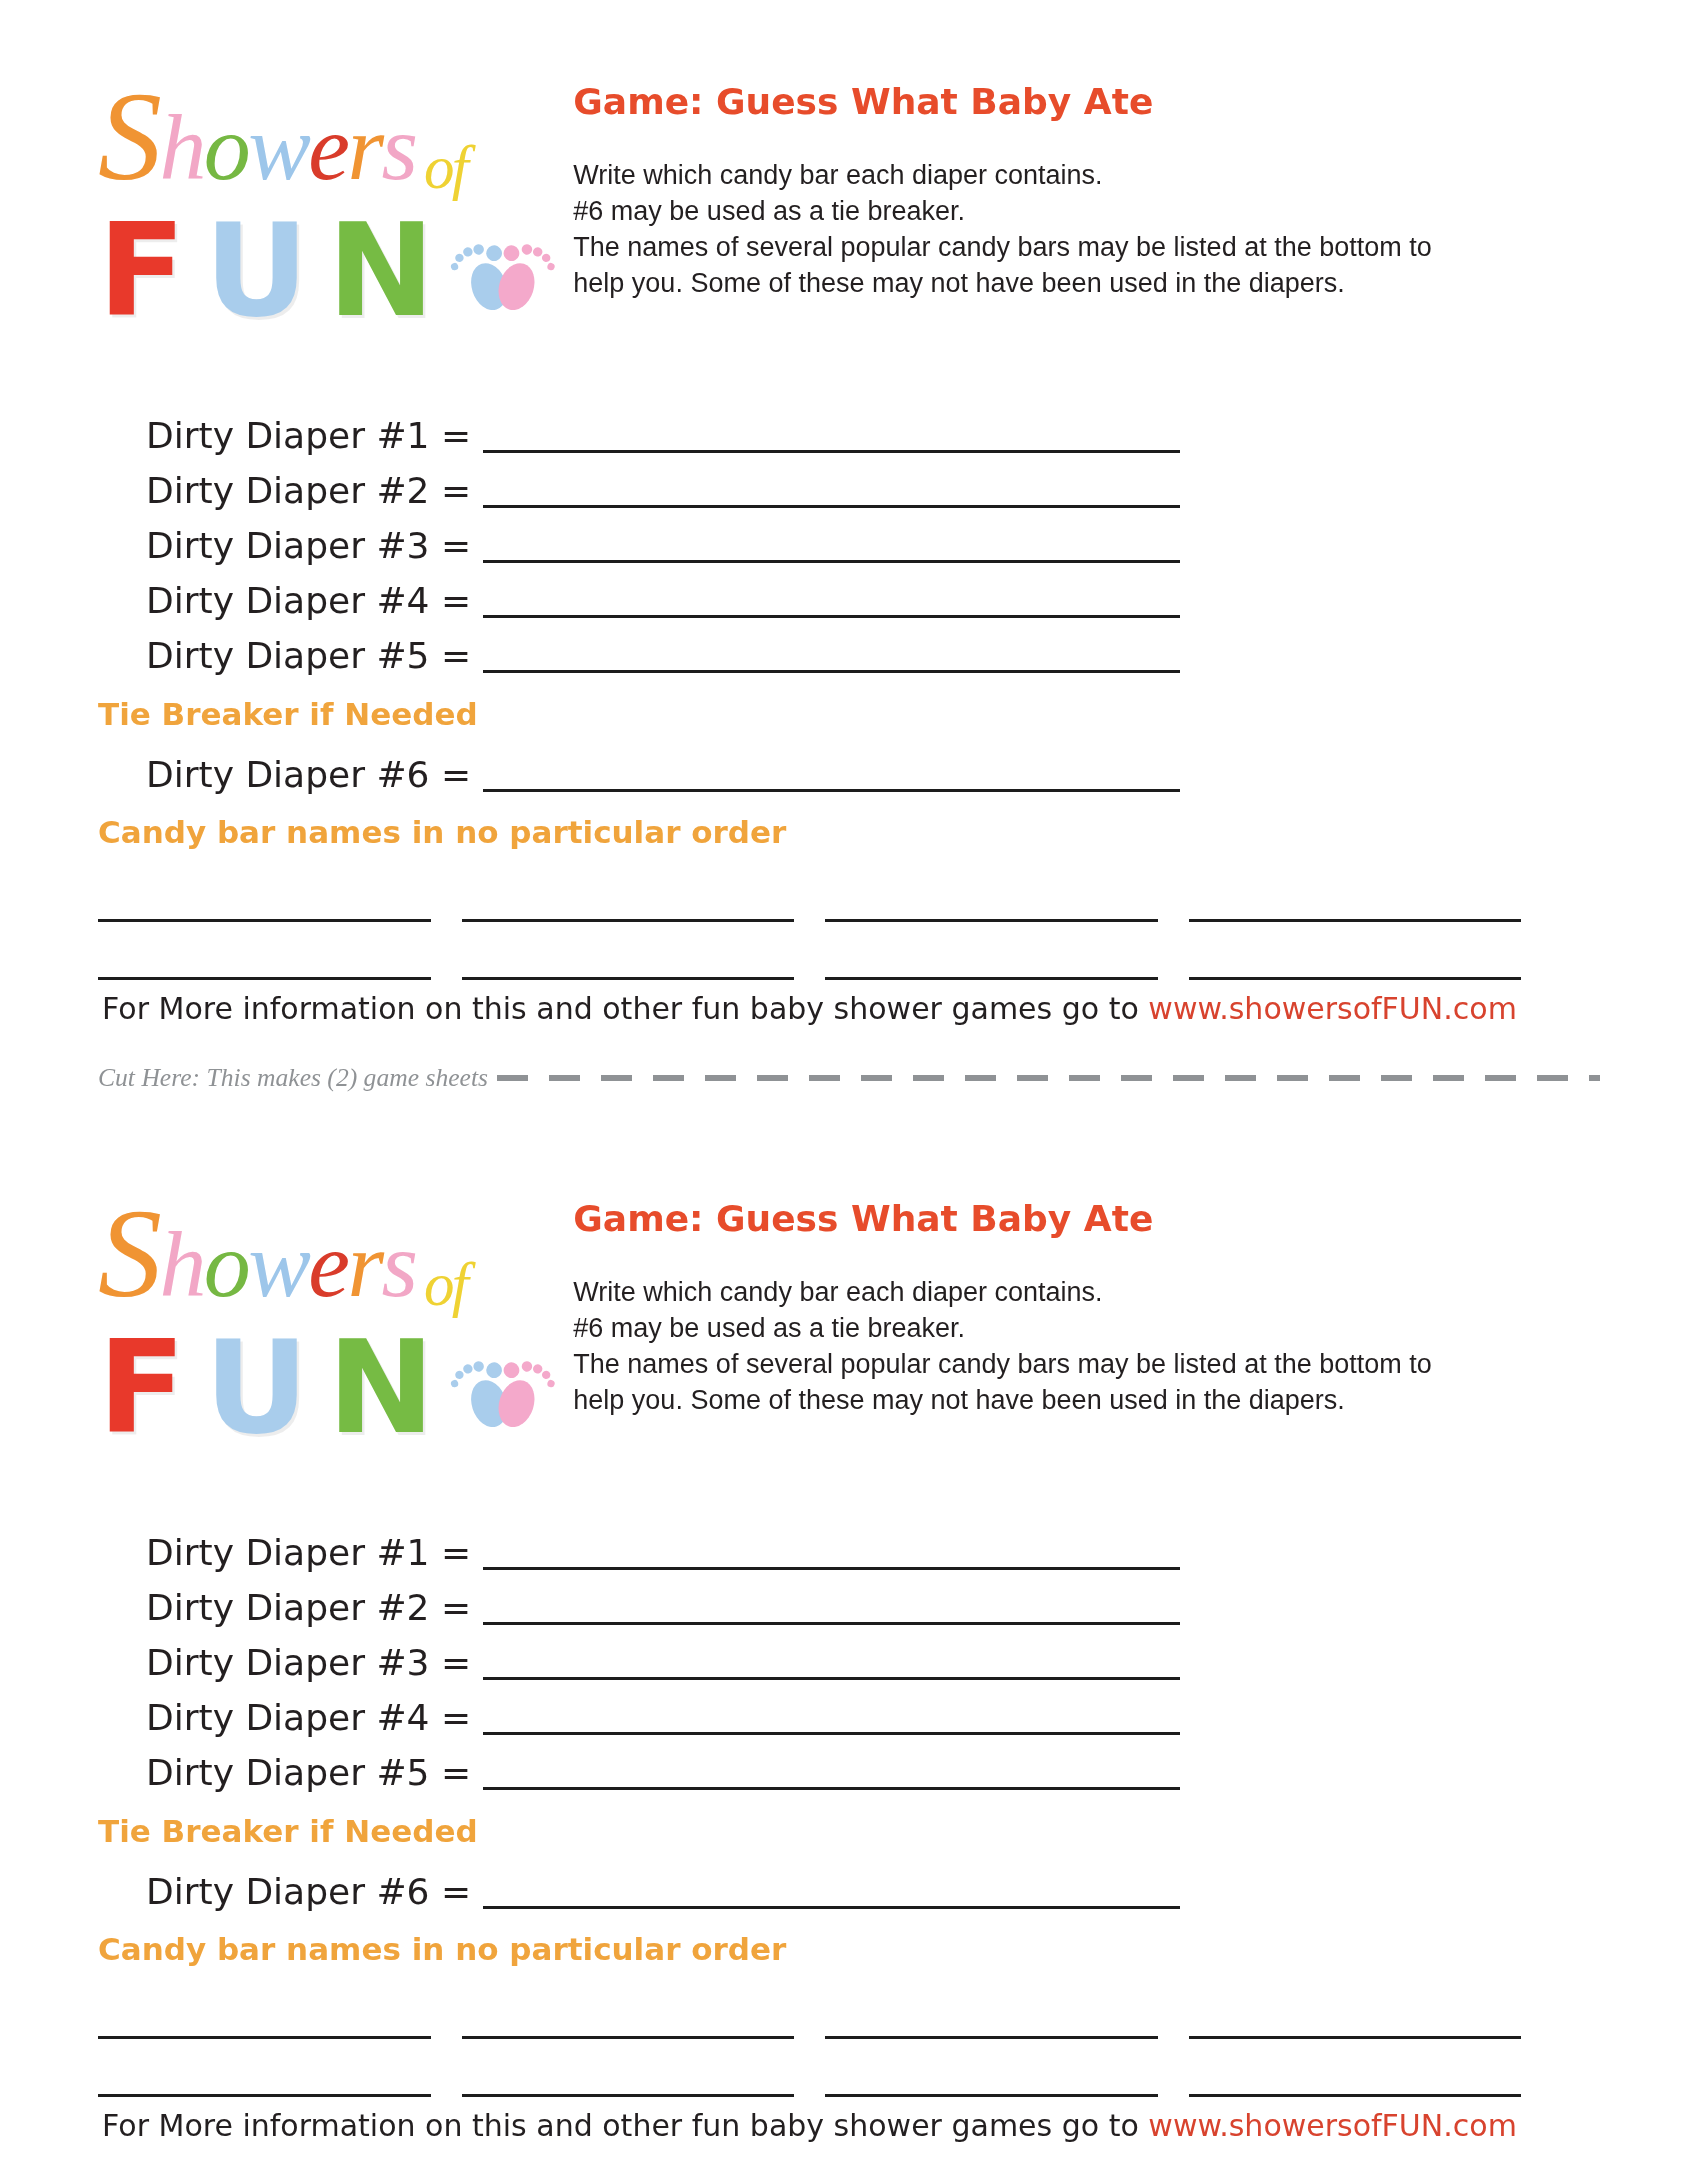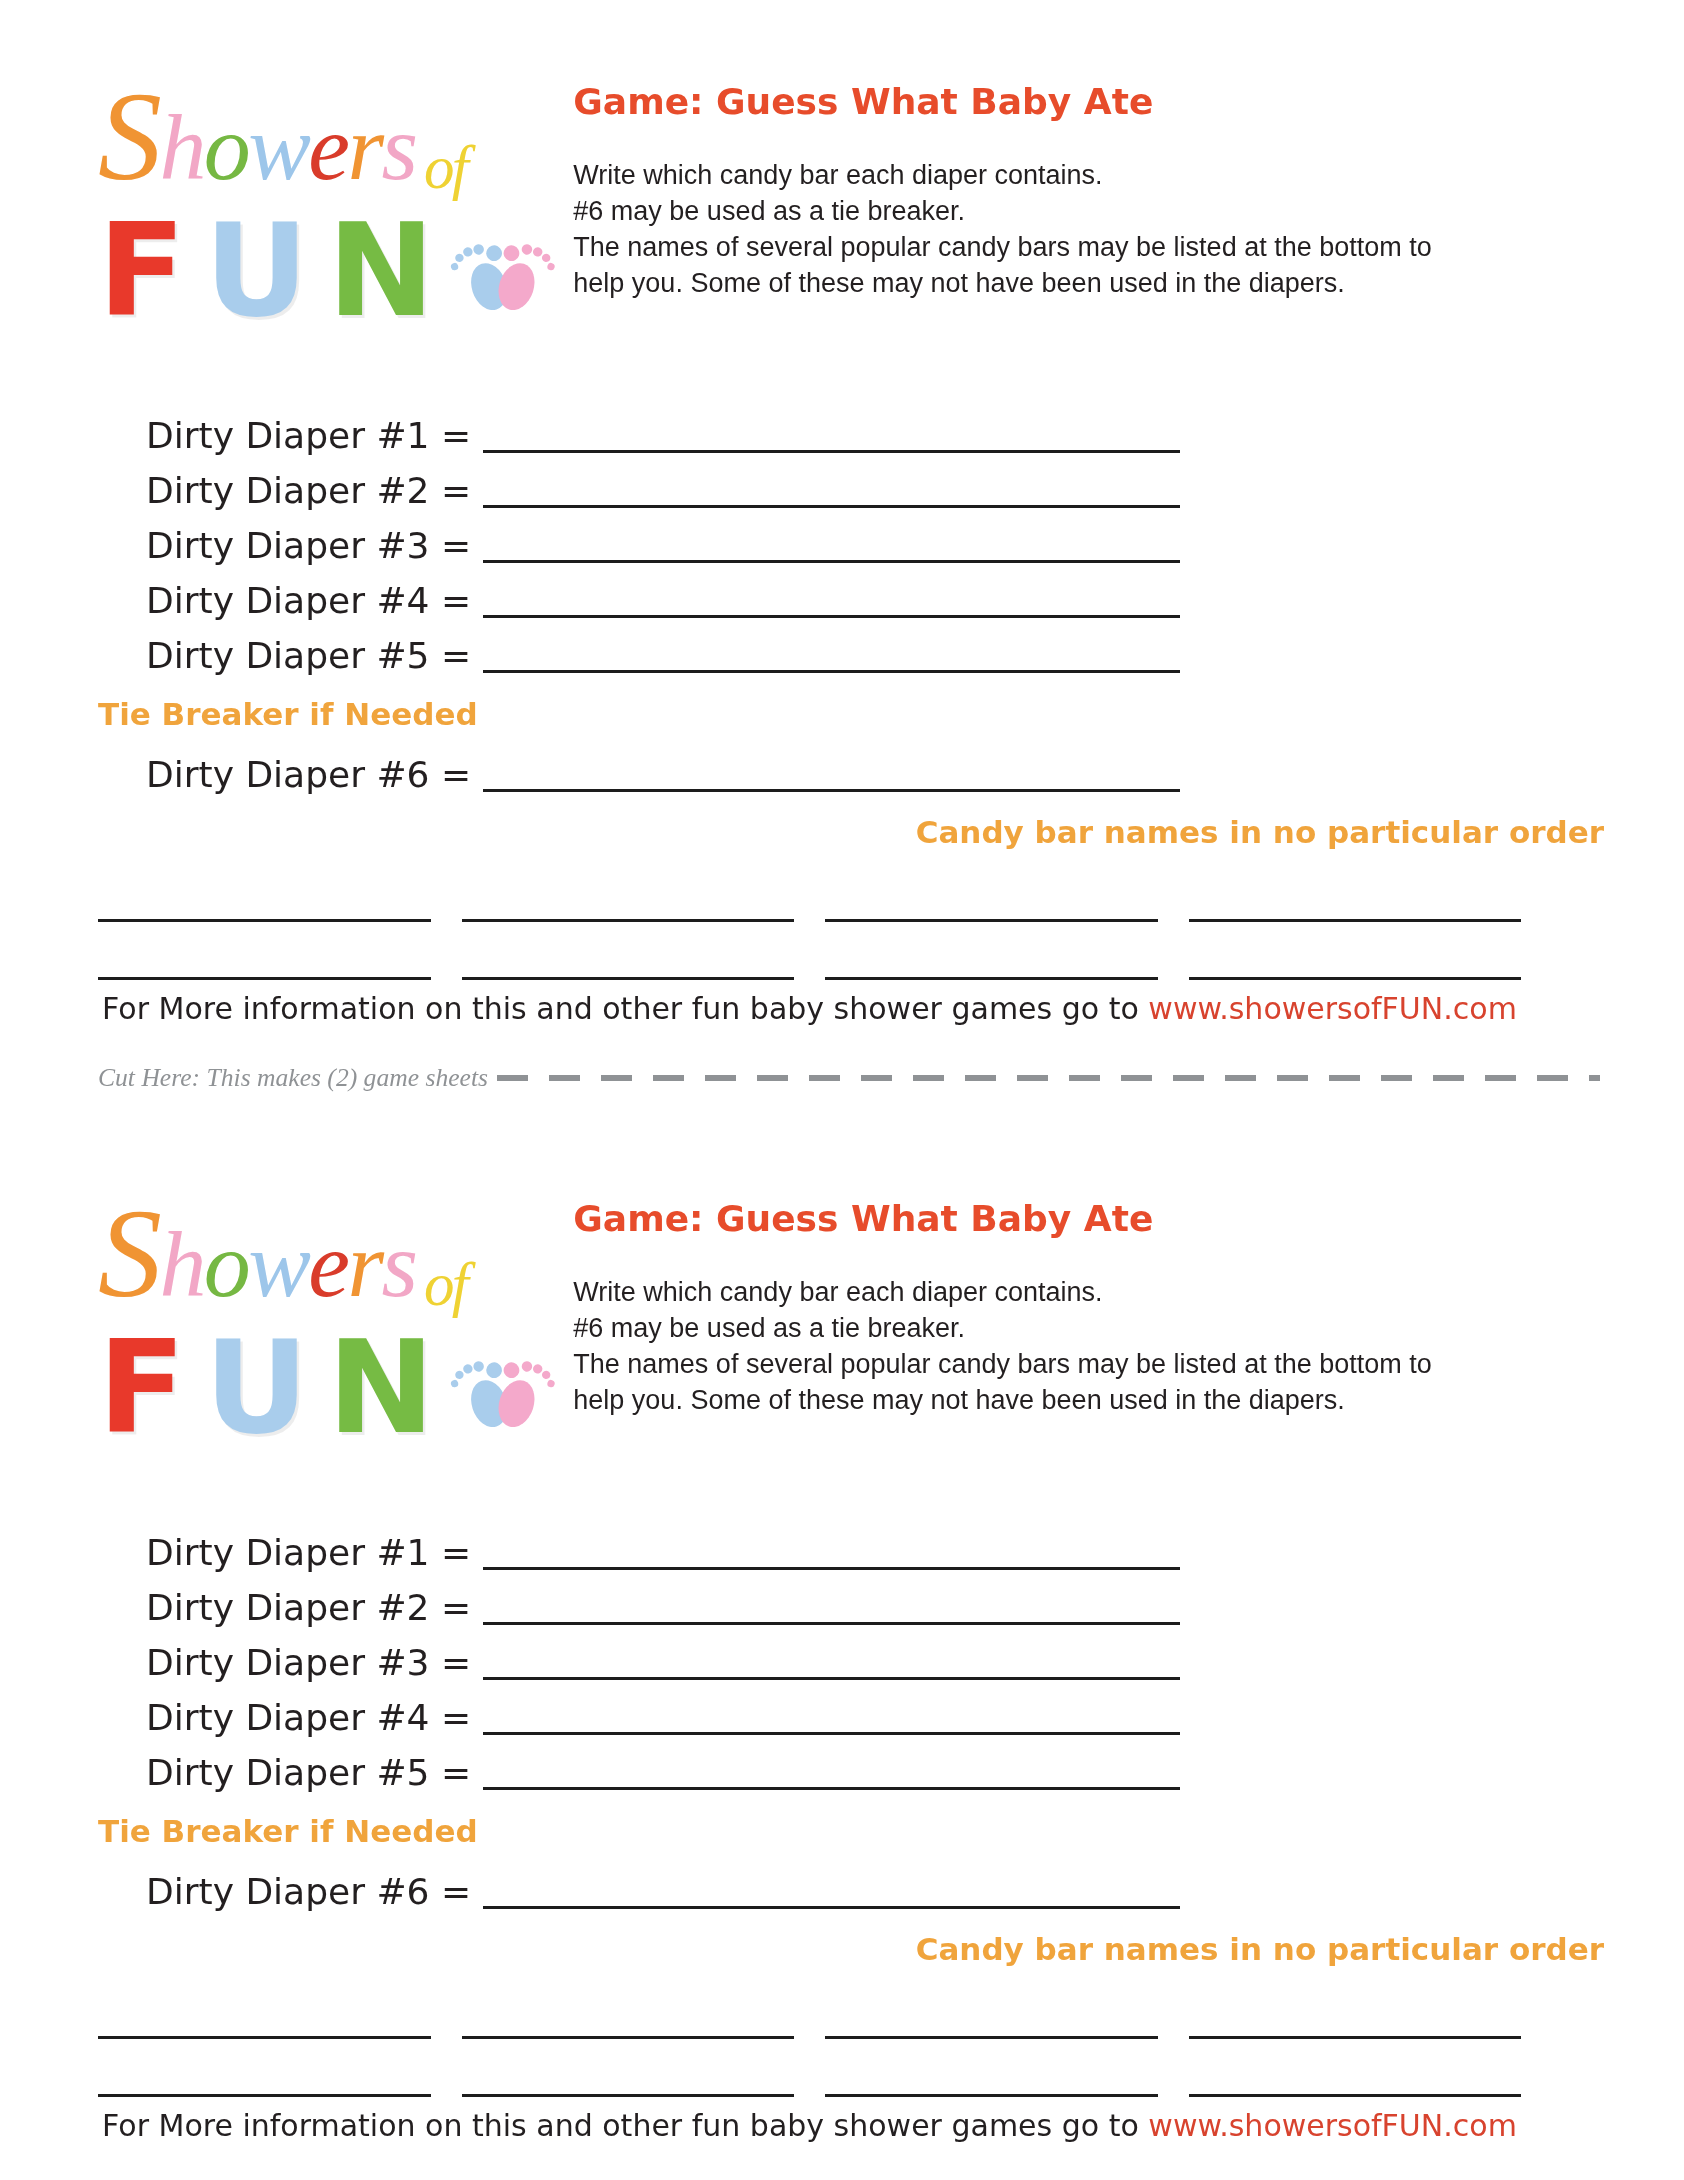--- a/index.html
+++ b/index.html
@@ -1,18 +1,18 @@
 <!DOCTYPE html>
 <html style="font-size:13.6px"><head>
 <meta charset="utf-8">
 <style>
   html,body{margin:0;padding:0;background:#ffffff;}
   .page{width:1685px;height:2181px;background:#fff;overflow:hidden;position:relative;
         font-family:"DejaVu Sans", sans-serif;color:#231f20;}
-  .sheet{height:1048px;box-sizing:border-box;padding:72px 81px 0 98px;}
+  .sheet{height:1048px;box-sizing:border-box;padding:72px 106px 0 98px;}
   .sheet.second{padding-top:81px;}
 
   
   .sheet-header{display:flex;align-items:flex-start;min-height:324px;}
   .logo{width:460px;flex:0 0 460px;user-select:none;}
   .logo-script{font-family:"Liberation Serif", serif;font-style:italic;font-size:94px;
                letter-spacing:-2.6px;line-height:1.0;white-space:nowrap;}
   .logo-script .cap{font-size:128px;}
   .logo-of{font-size:61px;margin-left:8.5px;position:relative;top:8.5px;}
   .logo-fun-row{display:flex;align-items:center;margin-top:-3.4px;justify-content:center;}
@@ -25,21 +25,21 @@
   .instr{font-family:"Liberation Sans", sans-serif;font-size:27px;line-height:36px;margin:0;}
 
   
   .diaper-rows{margin-top:8.5px;}
   .diaper-row{display:flex;width:1082px;height:55px;align-items:flex-end;}
   .diaper-label{font-size:36px;line-height:49px;white-space:nowrap;margin-left:48px;}
   .answer-line{flex:1;border-bottom:3.4px solid #1d1d1d;margin-left:12px;margin-bottom:6.8px;}
 
   .subhead{font-size:31px;font-weight:700;}
   .tie-heading{margin-top:15.3px;line-height:39px;}
-  .candy-heading{margin-top:13.6px;line-height:39px;text-align:right;}
+  .candy-heading{margin-top:13.6px;line-height:39px;}
   .diaper6{margin-top:10.2px;}
 
   
   .candy-grid{width:1423px;margin-top:12px;display:grid;
               grid-template-columns:repeat(4,1fr);column-gap:31px;}
   .candy-line{height:55px;border-bottom:3.4px solid #1d1d1d;}
 
   .sheet-footer{width:1423px;text-align:center;font-size:30px;margin:8.5px 0 0 0;line-height:41px;}
   .footer-link{text-decoration:none;cursor:pointer;}
 

